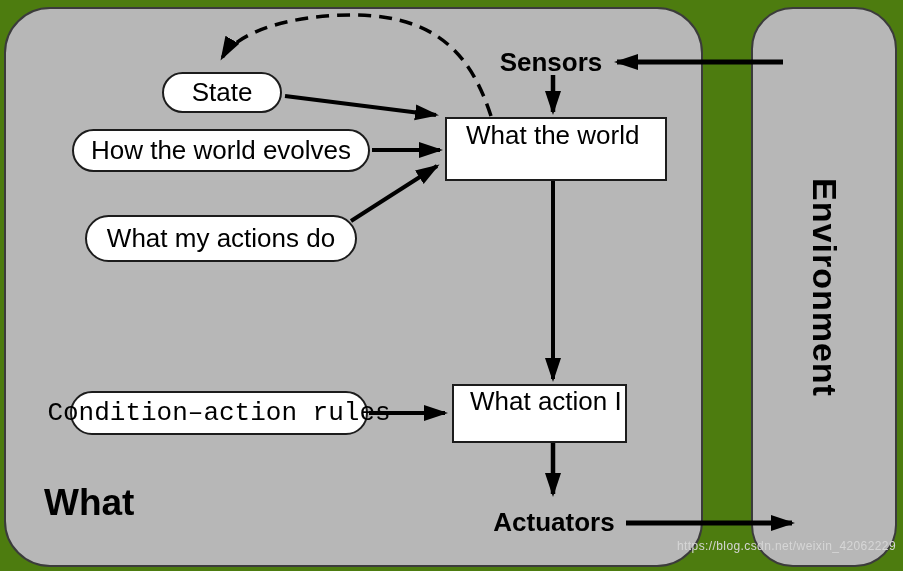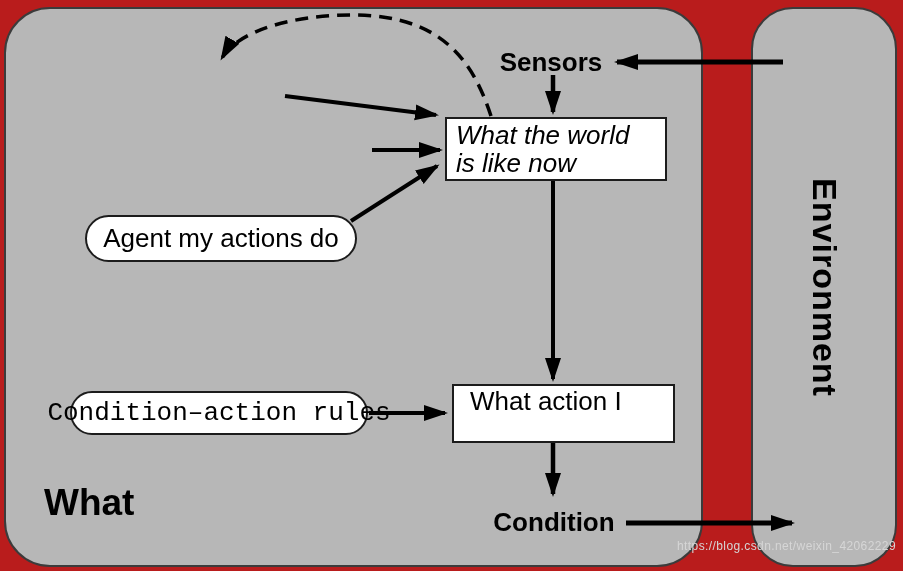--- a/index.html
+++ b/index.html
@@ -1,36 +1,36 @@
 <!DOCTYPE html>
 <html><head>
 <meta charset="utf-8">
 <style>
   html,body { margin:0; padding:0; background:#ffffff; }
   .stage {
-    position:relative; width:903px; height:571px; background:#b91c1c;
+    position:relative; width:903px; height:571px; background:#4d7c0f;
     font-family:"Liberation Sans", sans-serif; overflow:hidden; color:#000;
   }
   .panel {
     position:absolute; box-sizing:border-box;
     background:#b7b7b7; border:2px solid #3b3b3b; z-index:1;
   }
   #agent-panel { left:4px; top:7px; width:699px; height:560px; border-radius:46px; }
   #env-panel   { left:751px; top:7px; width:146px; height:560px; border-radius:42px; }
   .arrows { position:absolute; left:0; top:0; z-index:3; pointer-events:none; }
   .node {
     position:absolute; box-sizing:border-box; z-index:4;
     background:#ffffff; border:2px solid #1c1c1c; font-size:26px; color:#000;
   }
   .oval {
     display:flex; align-items:center; justify-content:center; white-space:nowrap;
   }
   .rect-node { text-align:left; }
-  #world-state-box  { left:445px; top:117px; width:222px; height:64px; padding:2px 0 0 9px; line-height:28px;font-style:italic; }
-  #action-choice-box{ left:452px; top:384px; width:223px; height:59px; padding:2px 0 0 16px; line-height:27px; }
+  #world-state-box  { left:445px; top:117px; width:222px; height:64px; padding:2px 0 0 19px; line-height:28px; }
+  #action-choice-box{ left:452px; top:384px; width:175px; height:59px; padding:2px 0 0 16px; line-height:27px; }
   #state-node   { left:162px; top:72px;  width:120px; height:41px; border-radius:21px; }
   #evolves-node { left:72px;  top:129px; width:298px; height:43px; border-radius:22px; }
   #actions-node { left:85px;  top:215px; width:272px; height:47px; border-radius:24px; }
   #rules-node   { left:70px;  top:391px; width:298px; height:44px; border-radius:22px;font-family:Liberation Mono, monospace; }
   .io-label {
     position:absolute; z-index:4; font-weight:bold; font-size:26px;
     text-align:center; white-space:nowrap;
   }
   #sensors-label   { left:471px; top:47px;  width:160px; }
   #actuators-label { left:474px; top:507px; width:160px; }
@@ -73,40 +73,45 @@
     <line class="arrow-line" x1="372" y1="150" x2="440" y2="150" stroke-width="4" marker-end="url(#ah)"></line>
     <line class="arrow-line" x1="351" y1="221" x2="437" y2="166" stroke-width="4" marker-end="url(#ah)"></line>
     <line class="arrow-line" x1="553" y1="181" x2="553" y2="379" stroke-width="4" marker-end="url(#ah)"></line>
     <line class="arrow-line" x1="369" y1="413" x2="445" y2="413" stroke-width="4" marker-end="url(#ah)"></line>
     <line class="arrow-line" x1="553" y1="443" x2="553" y2="494" stroke-width="4.5" marker-end="url(#ah)"></line>
     <line class="arrow-line" x1="626" y1="523" x2="792" y2="523" stroke-width="5" marker-end="url(#ah)"></line>
   </svg>
 
   <div id="sensors-label" class="io-label">Sensors</div>
 
+  <div id="state-node" class="node oval">
+    <span>State</span>
+  </div>
 
+  <div id="evolves-node" class="node oval">
+    <span>How the world evolves</span>
+  </div>
 
   <div id="actions-node" class="node oval">
-    <span>Agent my actions do</span>
+    <span>What my actions do</span>
   </div>
 
   <div id="rules-node" class="node oval">
     <span>Condition–action rules</span>
   </div>
 
   <div id="world-state-box" class="node rect-node">
     <div>What the world</div>
-    <div>is like now</div>
   </div>
 
   <div id="action-choice-box" class="node rect-node">
     <div>What action I</div>
   </div>
 
-  <div id="actuators-label" class="io-label">Condition</div>
+  <div id="actuators-label" class="io-label">Actuators</div>
 
   <div id="agent-label">What</div>
 
   <div id="env-label-wrap">
     <span>Environment</span>
   </div>
 
   <div id="watermark">https://blog.csdn.net/weixin_42062229</div>
 
 </div>

